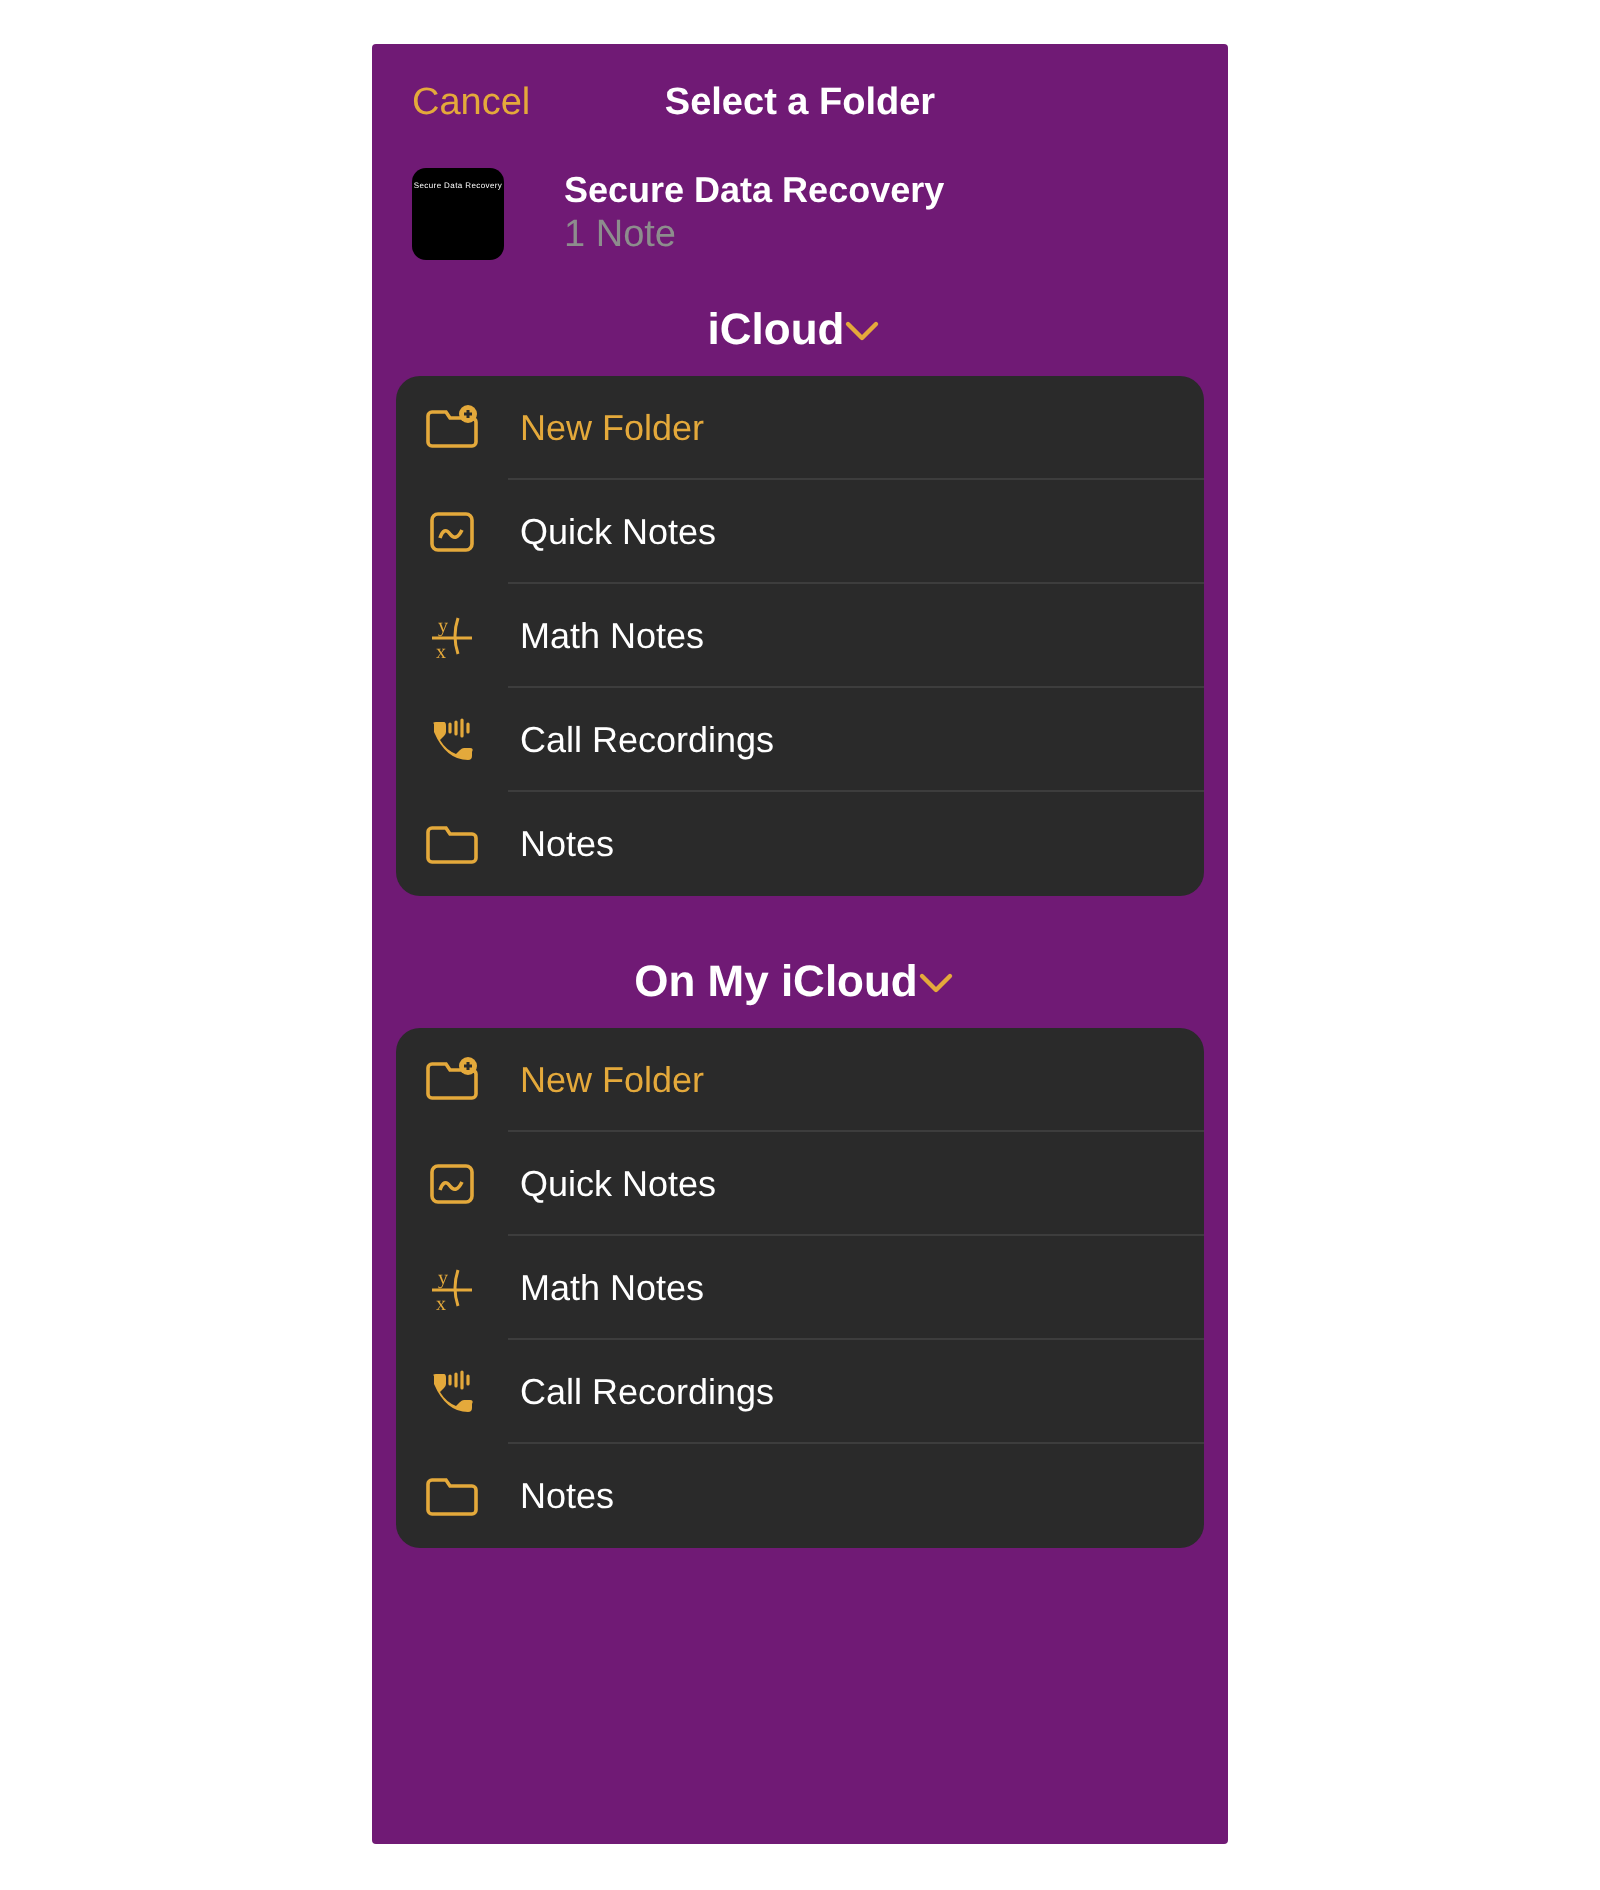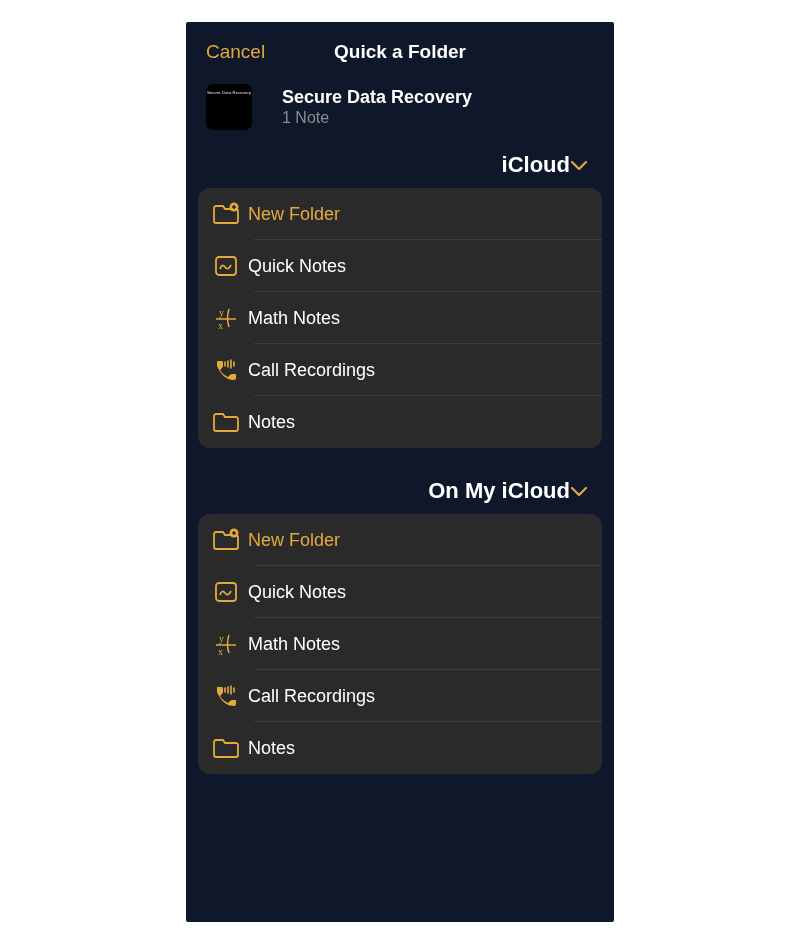--- a/index.html
+++ b/index.html
@@ -9,21 +9,21 @@
     height: 945px;
     font-family: -apple-system, BlinkMacSystemFont, "Segoe UI", Helvetica, Arial, sans-serif;
     display: flex;
     justify-content: center;
     align-items: flex-start;
     padding-top: 22px;
   }
   .phone {
     width: 428px;
     height: 900px;
-    background: #0f172a;
+    background: #701a75;
     border-radius: 2px;
     overflow: hidden;
     color: #fff;
   }
   .header {
     display: flex;
     align-items: center;
     padding: 16px 20px 10px 20px;
     position: relative;
     height: 54px;
@@ -59,25 +59,25 @@
     padding-top: 6px;
   }
   .thumb-text {
     font-size: 4px;
     color: #fff;
     letter-spacing: 0.2px;
     text-align: center;
   }
   .note-meta { display: flex; flex-direction: column; }
   .note-title { font-size: 18px; font-weight: 600; color: #fff; }
-  .note-sub { font-size: 16px; color: #8d8d8d; margin-top: 1px; }
+  .note-sub { font-size: 19px; color: #8d8d8d; margin-top: 1px; }
   .section-header {
     display: flex;
     align-items: center;
-    justify-content: flex-end;
+    justify-content: center;
     padding: 8px 26px 10px 20px;
   }
   .section-title {
     font-size: 22px;
     font-weight: 700;
     color: #fff;
   }
   .chevron {
     width: 18px;
     height: 11px;
@@ -87,21 +87,21 @@
   .list {
     margin: 0 12px 22px 12px;
     background: #2a2a2a;
     border-radius: 12px;
     overflow: hidden;
   }
   .item {
     display: flex;
     align-items: center;
     padding: 13px 14px;
-    gap: 8px;
+    gap: 20px;
     cursor: pointer;
     position: relative;
   }
   .item:not(:last-child)::after {
     content: "";
     position: absolute;
     left: 56px;
     right: 0;
     bottom: 0;
     height: 1px;
@@ -122,21 +122,21 @@
   .item-label.accent { color: #e4a93b; }
   svg { stroke: #e4a93b; fill: none; }
 </style>
 </head>
 <body>
 
 <div class="phone">
 
   <div class="header">
     <span class="cancel">Cancel</span>
-    <span class="title">Quick a Folder</span>
+    <span class="title">Select a Folder</span>
   </div>
 
   <div class="note-row">
     <div class="thumb">
       <span class="thumb-text">Secure Data Recovery</span>
     </div>
     <div class="note-meta">
       <span class="note-title">Secure Data Recovery</span>
       <span class="note-sub">1 Note</span>
     </div>

